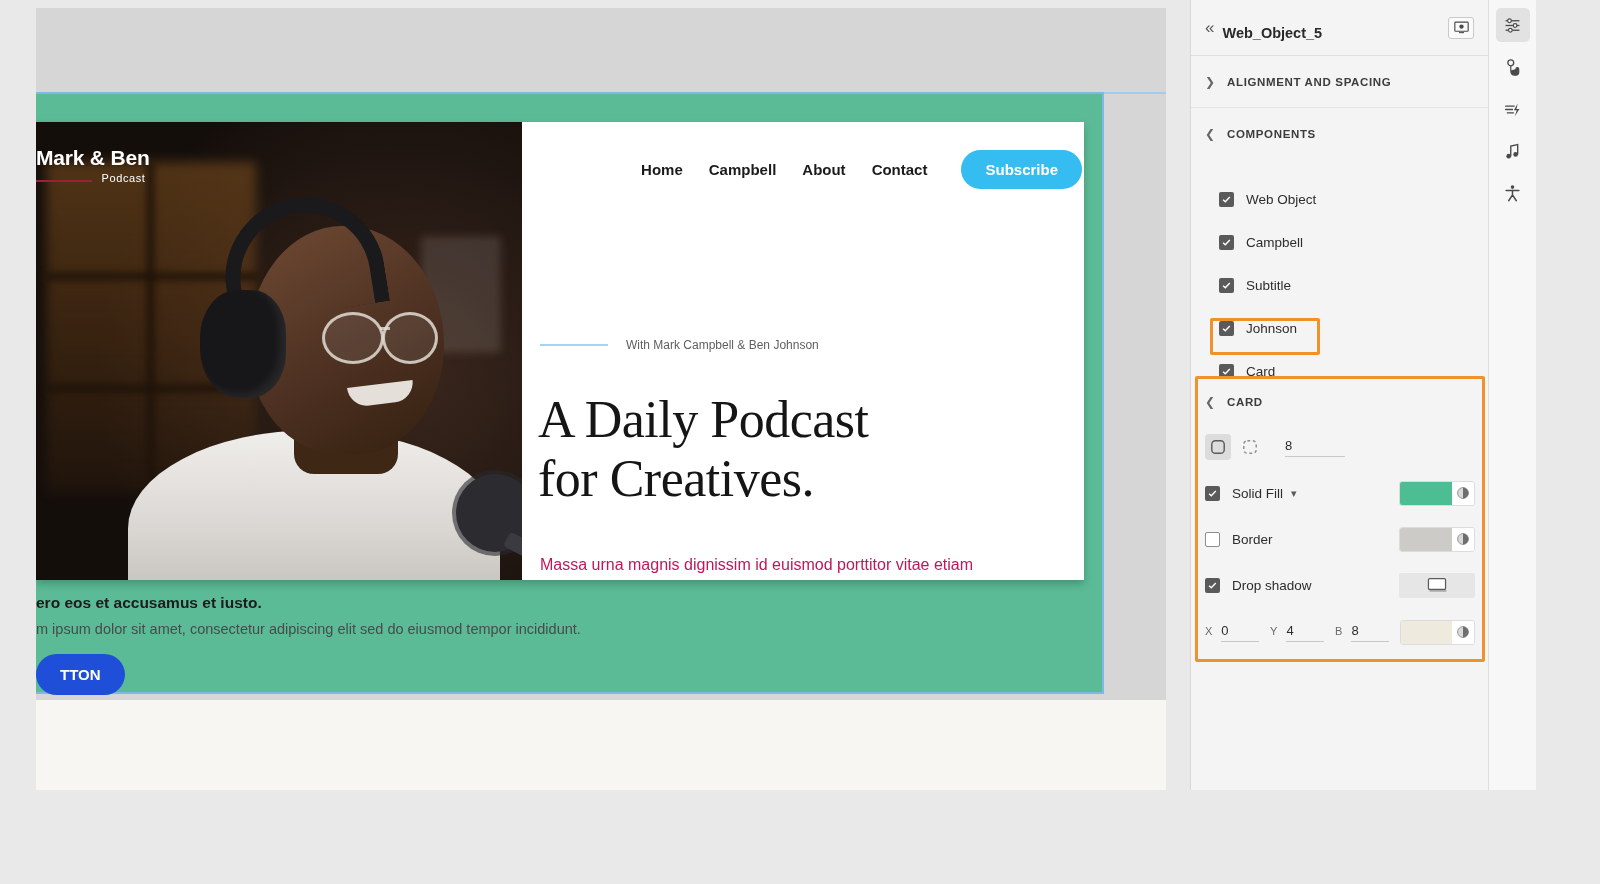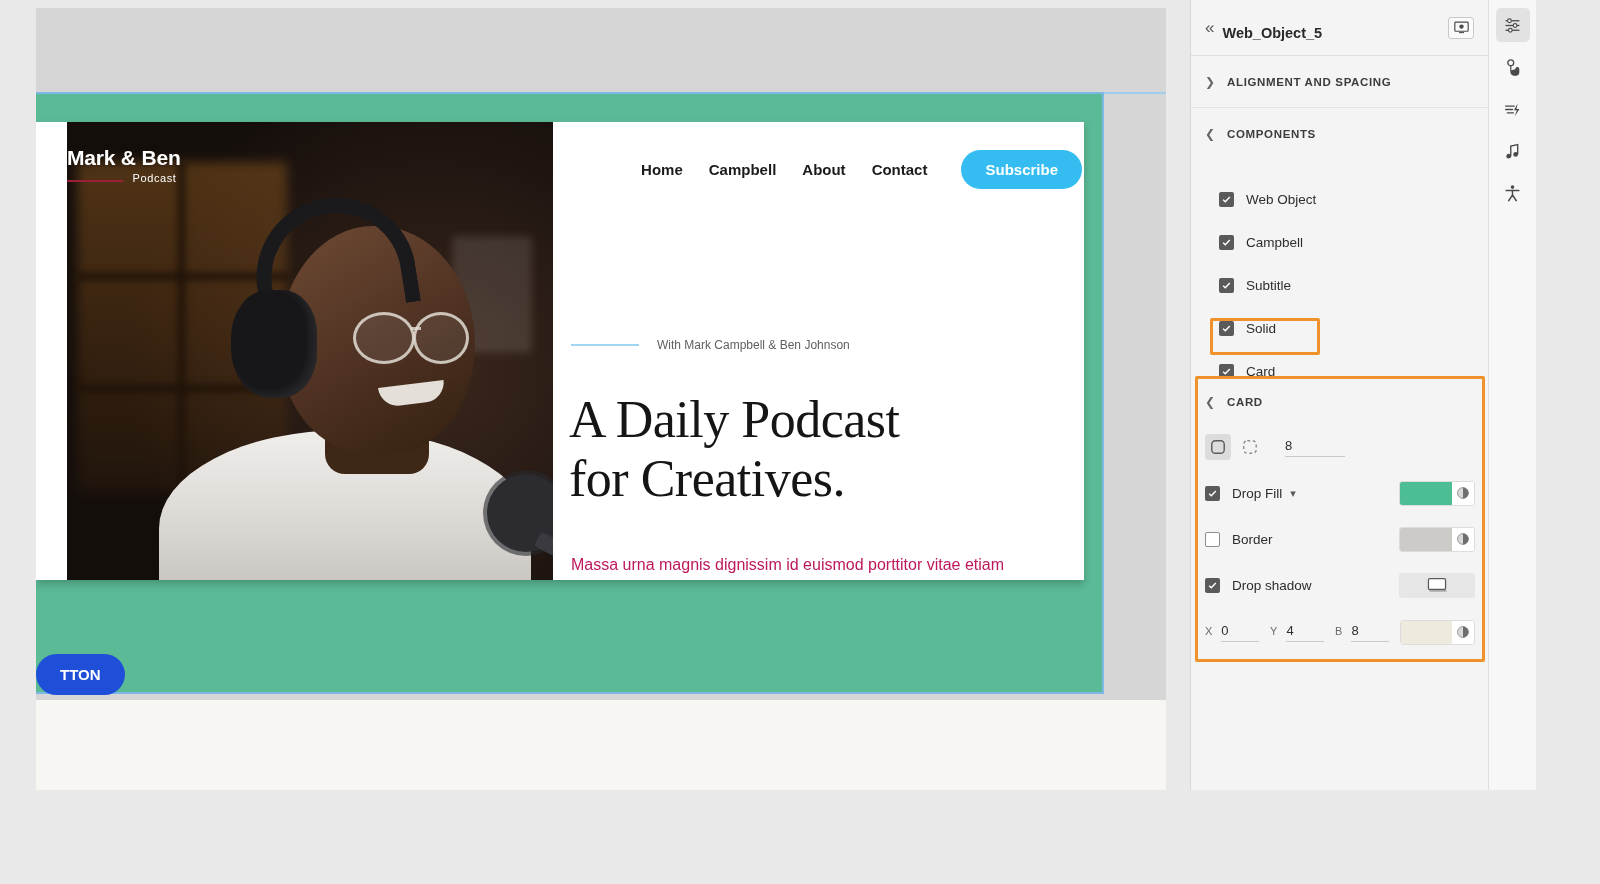--- a/index.html
+++ b/index.html
@@ -55,21 +55,20 @@
     width: 1048px; height: 458px;
     background: #ffffff;
     box-shadow: 0 4px 8px rgba(0,0,0,.22);
     display: flex;
     overflow: hidden;
   }
   
   #photo {
     width: 486px; height: 458px; position: relative; overflow: hidden;
     background: #404040;
-    margin-left: 31px;
   }
   #photo .bg {
     position:absolute; inset:0;
     background:
       radial-gradient(circle at 78% 55%, rgba(60,40,30,.9) 0%, rgba(20,14,11,1) 70%),
       linear-gradient(115deg,#120d0a 0%,#3a2415 28%,#5c3a1c 40%,#2a1c12 55%,#130e0b 100%);
   }
   
   #photo .shelf {
     position:absolute; left:10px; top:40px; width:210px; height:330px;
@@ -372,20 +371,24 @@
 
               <div id="headline">
                 <div>A Daily Podcast</div>
                 <div>for Creatives.</div>
               </div>
 
               <div id="subcopy">Massa urna magnis dignissim id euismod porttitor vitae etiam viverra</div>
             </div>
           </div>
 
+          <div id="green-copy">
+            <div class="g-title">ero eos et accusamus et iusto.</div>
+            <div class="g-sub">m ipsum dolor sit amet, consectetur adipiscing elit sed do eiusmod tempor incididunt.</div>
+          </div>
           <div id="green-btn">TTON</div>
         </div>
 
         <div id="below-fold"></div>
       </div>
     </div>
   </div>
 
   <div id="right-panel">
 
@@ -435,21 +438,21 @@
             </svg>
         </span>
         <span class="comp-label">Subtitle</span>
       </div>
       <div class="comp-row">
         <span class="cbx on">
           <svg class="tick" viewBox="0 0 12 12">
               <path d="M1.5 6.2 L4.4 9 L10.4 2.6" stroke="#fff" stroke-width="1.9" fill="none"></path>
             </svg>
         </span>
-        <span class="comp-label">Solid</span>
+        <span class="comp-label">Johnson</span>
       </div>
       <div class="comp-row">
         <span class="cbx on">
           <svg class="tick" viewBox="0 0 12 12">
               <path d="M1.5 6.2 L4.4 9 L10.4 2.6" stroke="#fff" stroke-width="1.9" fill="none"></path>
             </svg>
         </span>
         <span class="comp-label">Card</span>
       </div>
     </div>
@@ -476,21 +479,21 @@
         </span>
         <span class="num-field">8</span>
       </div>
 
       <div class="prop-row">
         <span class="cbx on">
           <svg class="tick" viewBox="0 0 12 12">
               <path d="M1.5 6.2 L4.4 9 L10.4 2.6" stroke="#fff" stroke-width="1.9" fill="none"></path>
             </svg>
         </span>
-        <span class="prop-label">Drop Fill</span>
+        <span class="prop-label">Solid Fill</span>
         <span class="chev-sm">▾</span>
         <span class="swatch-wrap">
           <span class="swatch" style="background:#4dbd94;"></span>
           <span class="opacity-knob">
             <svg width="14" height="14" viewBox="0 0 16 16">
               <circle cx="8" cy="8" r="6.2" fill="#d9d9d9" stroke="#8d8d8d" stroke-width="1"></circle>
               <path d="M8 1.8 A6.2 6.2 0 0 1 8 14.2 Z" fill="#6e6e6e"></path>
             </svg>
           </span>
         </span>

